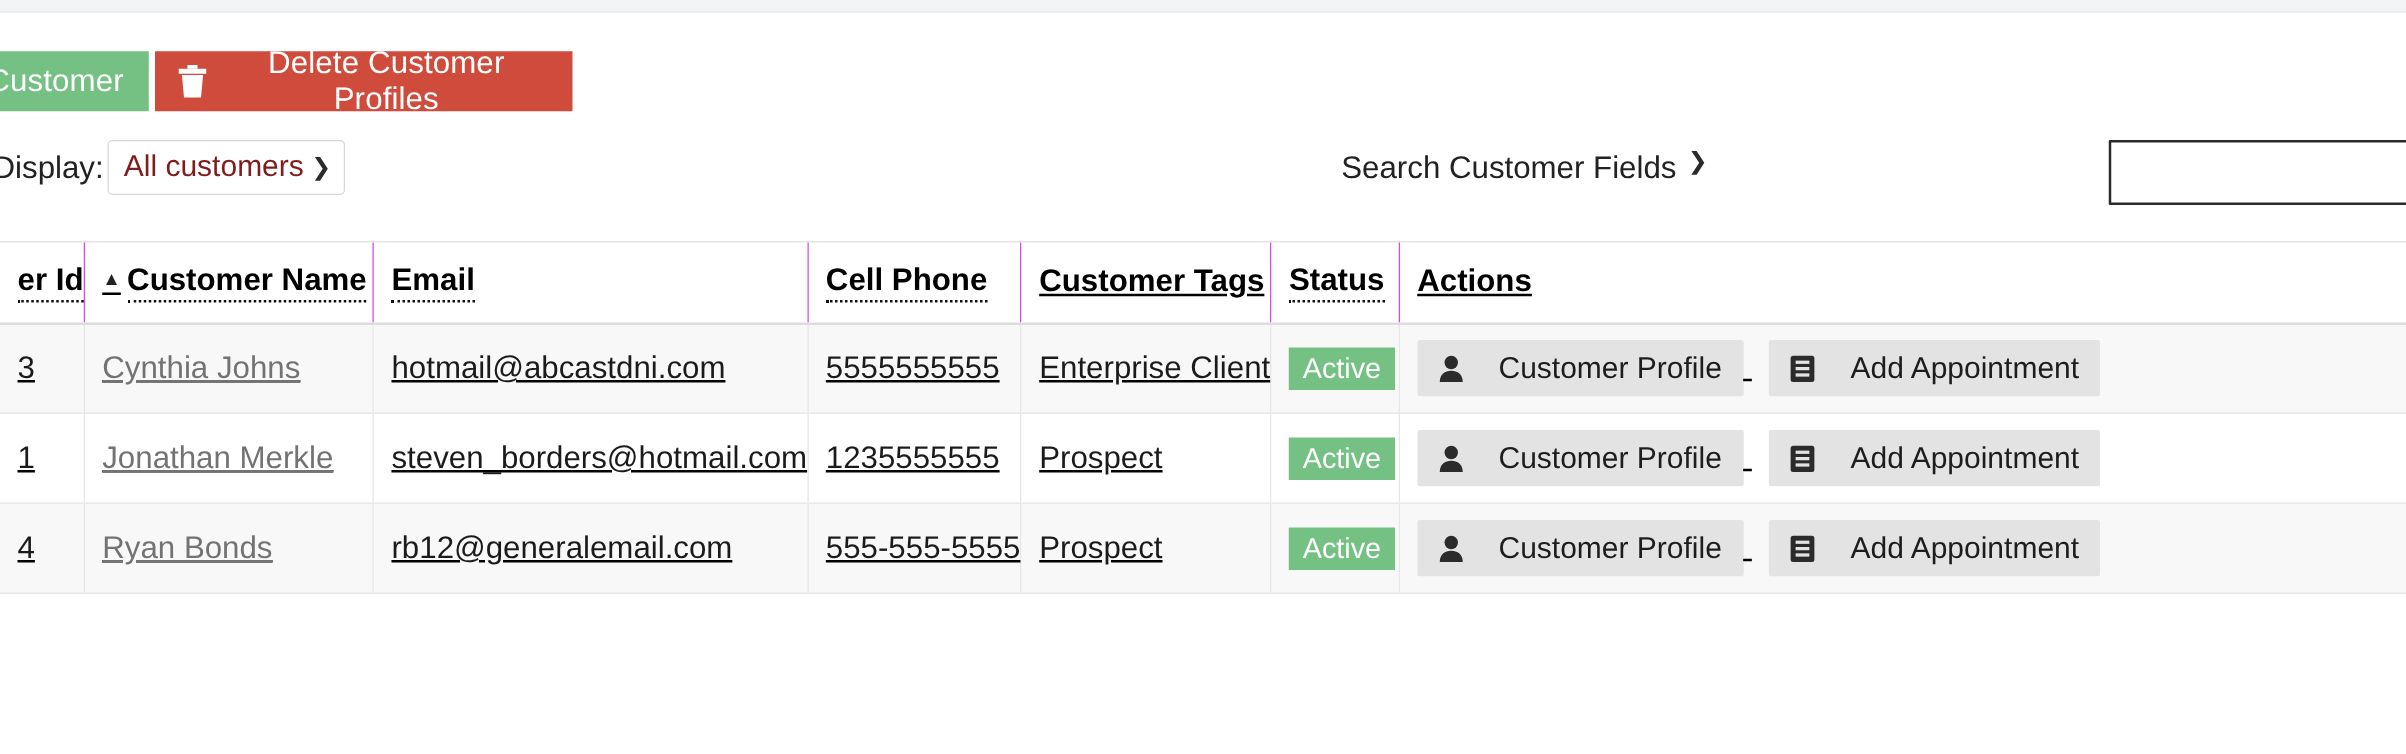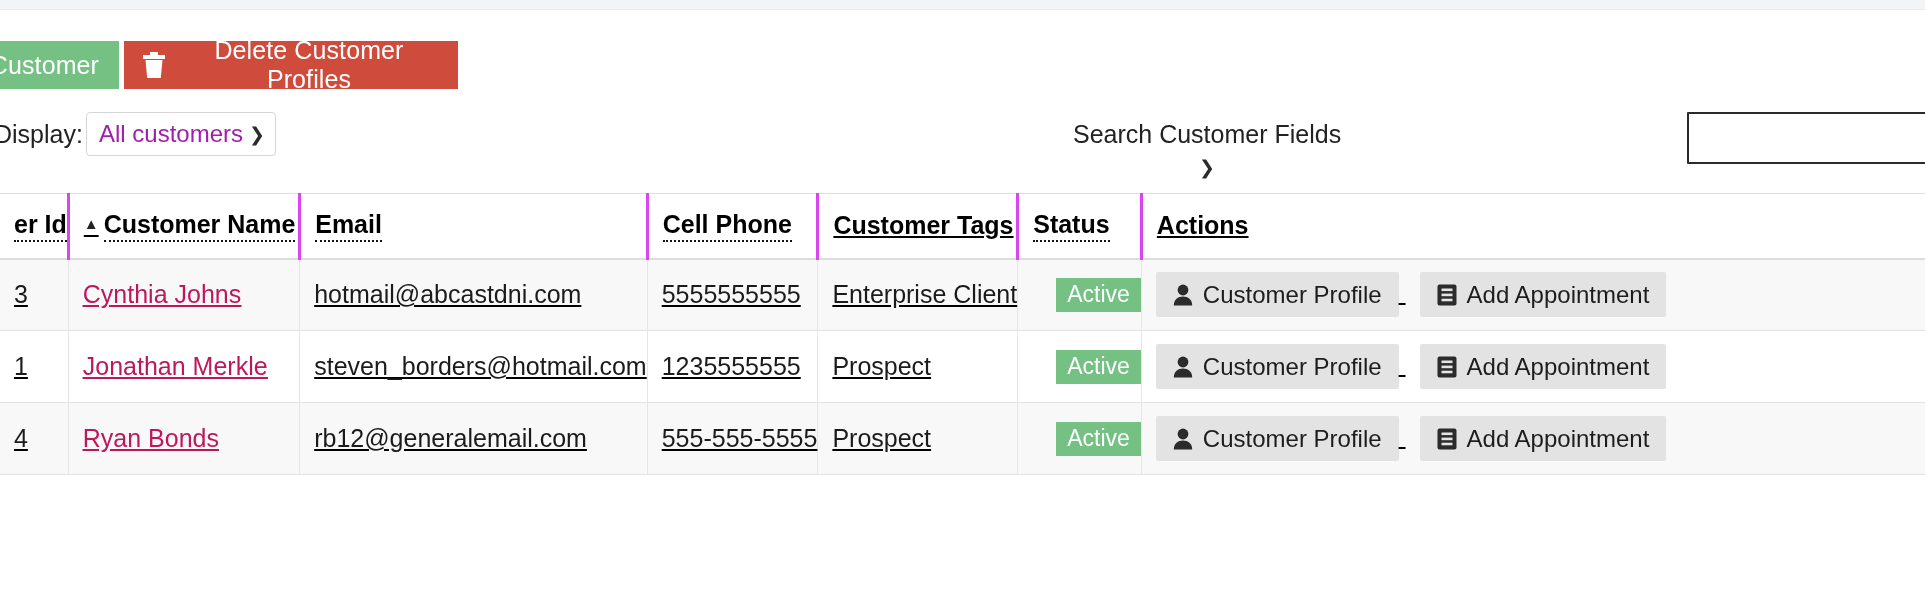--- a/index.html
+++ b/index.html
@@ -32,26 +32,26 @@
   
   .filterrow { position:absolute; left:0; top:112px; width:1913px; height:58px; }
   .display-label {
     position:absolute; left:-6px; top:8px; font-size:25px; color:#222;
   }
   .select-wrap {
     position:absolute; left:86px; top:0px;
     width:190px; height:44px; border:1px solid #d6d6d6; border-radius:4px;
     background:#fff; display:flex; align-items:center; padding:0 10px 0 12px;
   }
-  .select-wrap .sel-text { font-size:24px; color:#a21caf; flex:1; }
+  .select-wrap .sel-text { font-size:24px; color:#7f1d1d; flex:1; }
   .chev { font-size:19px; color:#2b2b2b; line-height:1; }
 
   .searchfields {
     position:absolute; left:1073px; top:8px;
-    font-size:25px; color:#222; display:flex; align-items:center; gap:9px;flex-direction:column;
+    font-size:25px; color:#222; display:flex; gap:9px;
   }
   .search-input {
     position:absolute; left:1687px; top:0px; width:320px; height:52px;
     border:2px solid #2b2b2b; background:#fff; border-radius:1px;
     font-size:24px; padding:0 10px; color:#222;
     font-family:"Liberation Sans", sans-serif;
   }
 
   
   .tbl { position:absolute; left:0; top:193px; width:1925px; border-collapse:collapse;text-decoration:underline; }
@@ -60,43 +60,43 @@
   .tbl col.c-email   { width:327px; }
   .tbl col.c-phone   { width:162px; }
   .tbl col.c-tags    { width:198px; }
   .tbl col.c-status  { width:103px; }
   .tbl col.c-actions { width:837px; }
 
   .tbl th {
     text-align:left; font-size:25px; font-weight:bold; color:#000;
     padding:0 0 0 14px; height:65px; vertical-align:middle;
     border-bottom:2px solid #dcdcdc; border-top:1px solid #e0e0e0;
-    border-left:3px solid #d946ef; background:#fff; white-space:nowrap;
+    border-left:1px solid #d946ef; background:#fff; white-space:nowrap;
   }
   .tbl th:first-child { border-left:none; }
   .tbl th .sortable {
     border-bottom:2px dotted #111; padding-bottom:1px; display:inline-block;
   }
   .caret { font-size:15px; margin-right:5px; color:#222; position:relative; top:-4px; }
 
   .tbl td {
     font-size:25px; color:#1b1b1b; height:72px; padding:0 0 0 14px;
     vertical-align:middle; border-bottom:1px solid #e3e3e3;
     border-left:1px solid #e6e6e6; white-space:nowrap;
   }
   .tbl td:first-child { border-left:none; }
   .tbl tr.striped td { background:#f8f8f8; }
   .tbl tr.plain  td  { background:#fff; }
-  .namelink { color:#be185d; }
+  .namelink { color:#737373; }
   .badge {
     display:inline-block; background:#74c183; color:#fff;
-    font-size:23px; padding:5px 11px 6px; line-height:1;margin-left:24px;
+    font-size:23px; padding:5px 11px 6px; line-height:1;
   }
   .actbtn {
-    display:inline-flex; align-items:center; gap:10px;
+    display:inline-flex; align-items:center; gap:28px;
     background:#e3e3e3; color:#1d1d1d; font-size:24px;
     height:45px; padding:0 17px; border:none; border-radius:2px;
     vertical-align:middle; font-family:"Liberation Sans", sans-serif;
   }
   .actcell { padding-left:14px; }
   .actbtn + .actbtn { margin-left:14px; }
   .icon-svg { display:inline-block; line-height:0; }
 </style>
 </head>
 <body>

